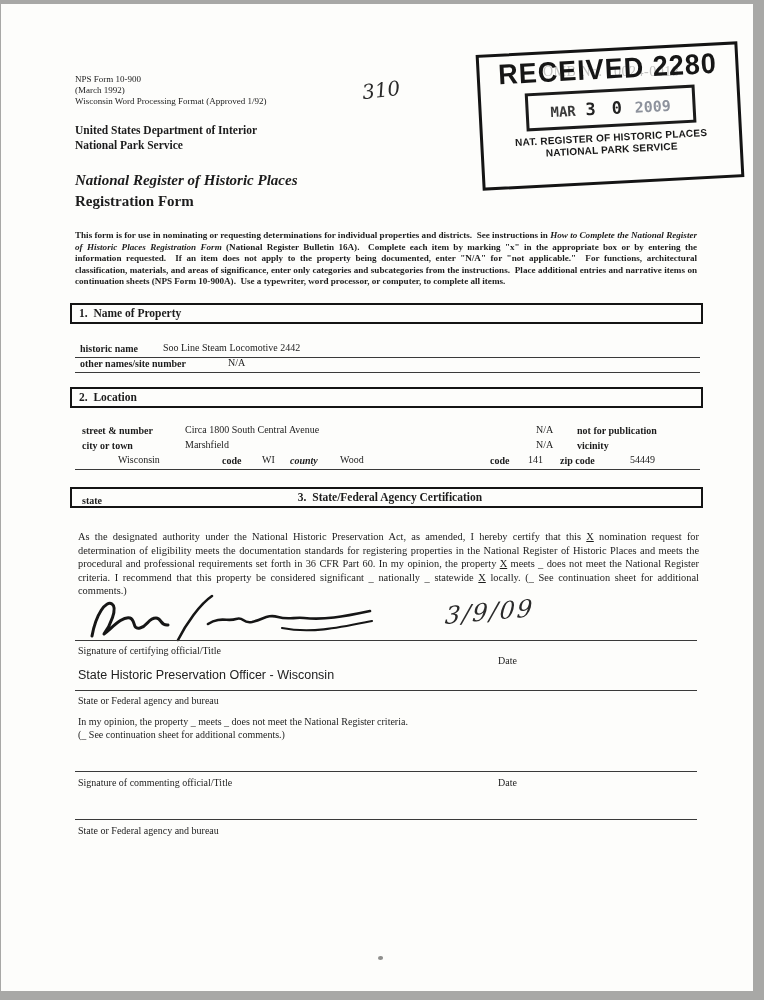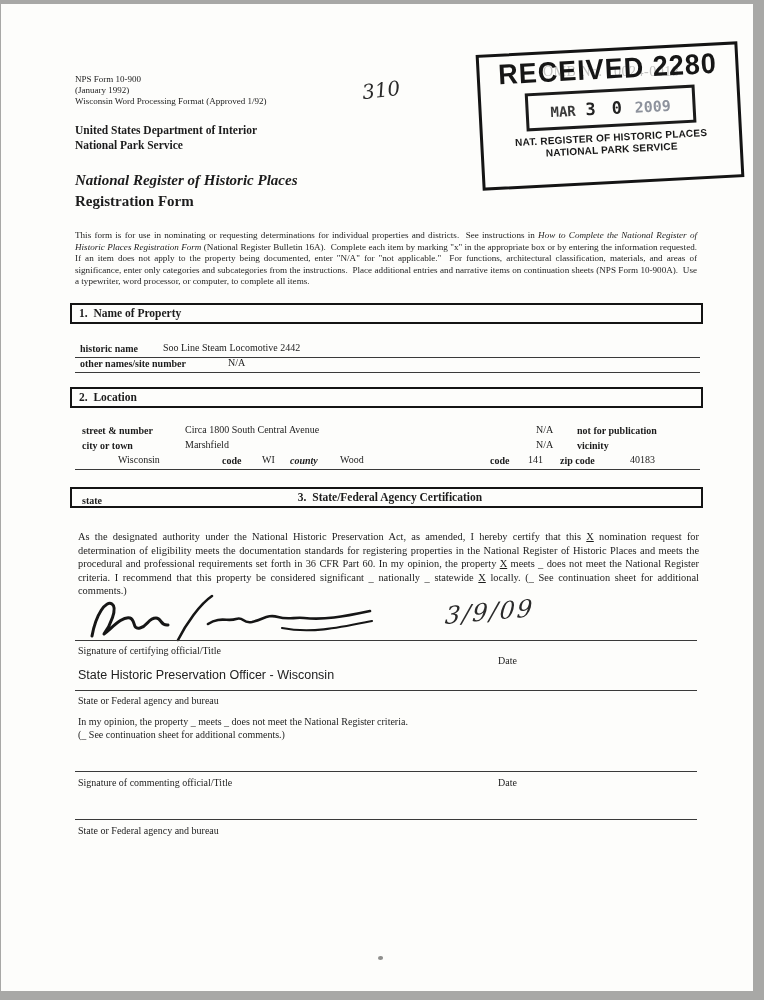--- a/index.html
+++ b/index.html
@@ -39,21 +39,21 @@
     font-family:"DejaVu Sans Mono", monospace;
   }
   .stamp-month { font-size:14px; font-weight:bold; color:#3a3a3a; }
   .stamp-day { font-size:17px; font-weight:bold; color:#222; letter-spacing:3px; }
   .stamp-year { font-size:15px; font-weight:bold; color:#8d929c; }
   .stamp-org { margin-top:5px; font-size:10px; font-weight:bold; line-height:12px; color:#181818; letter-spacing:0.2px; }
   .dept { font-size:11.5px; font-weight:bold; }
   .doc-title { font-size:15px; font-weight:bold; }
   .instructions {
     width:622px; font-size:9.1px; line-height:11.6px;
-    text-align:justify; white-space:pre-wrap;
+    text-align:justify; white-space:pre-wrap;font-weight:bold;
   }
   .instructions .ital { font-style:italic; }
   .section-box {
     position:absolute; left:70px; width:633px; height:21px;
     border:2px solid #141414; font-weight:bold; font-size:11.5px;
     padding:2px 0 0 7px; white-space:pre; background:transparent;
   }
   .lbl { font-size:10px; font-weight:bold; white-space:pre; }
   .val { font-size:10px; white-space:pre; }
   .caption { font-size:10px; }
@@ -65,21 +65,21 @@
   .sig-svg { overflow:visible; }
   .speck { width:5px; height:4px; background:#8f8f8d; border-radius:50% 40% 55% 45%; }
 </style>
 </head>
 <body>
 
 <div class="page"></div>
 
 <div class="abs" style="left:75px; top:74px;">
   <div class="meta-line">NPS Form 10-900</div>
-  <div class="meta-line">(January 1992)</div>
+  <div class="meta-line">(March 1992)</div>
   <div class="meta-line">Wisconsin Word Processing Format (Approved 1/92)</div>
 </div>
 
 <div class="abs hand hand-310" style="left:362px; top:78px;">310</div>
 
 <div class="abs omb" style="left:543px; top:64px;">OMB No. 10024-0018</div>
 
 <div class="abs stamp" style="left:479px; top:48px;">
   <div class="stamp-received"><span>RECEIVED</span> <span>2280</span></div>
   <div class="stamp-datebox"><span class="stamp-month">MAR</span> <span class="stamp-day">3 0</span> <span class="stamp-year">2009</span></div>
@@ -121,21 +121,21 @@
 
 <div class="abs lbl" style="left:82px; top:455px;margin-top:40px;">state</div>
 <div class="abs val" style="left:118px; top:454px;">Wisconsin</div>
 <div class="abs lbl" style="left:222px; top:455px;">code</div>
 <div class="abs val" style="left:262px; top:454px;">WI</div>
 <div class="abs lbl" style="left:290px; top:455px;font-style:italic;">county</div>
 <div class="abs val" style="left:340px; top:454px;">Wood</div>
 <div class="abs lbl" style="left:490px; top:455px;">code</div>
 <div class="abs val" style="left:528px; top:454px;">141</div>
 <div class="abs lbl" style="left:560px; top:455px;">zip code</div>
-<div class="abs val" style="left:630px; top:454px;">40183</div>
+<div class="abs val" style="left:630px; top:454px;">54449</div>
 <div class="rule" style="left:75px; top:469px; width:625px;"></div>
 
 <div class="section-box" style="top:487px;text-align:center;">3.  State/Federal Agency Certification</div>
 
 <div class="abs certification" style="left:78px; top:530px;"><span>As the designated authority under the National Historic Preservation Act, as amended, I hereby certify that this </span><span style="text-decoration: underline;">X</span><span> nomination request for determination of eligibility meets the documentation standards for registering properties in the National Register of Historic Places and meets the procedural and professional requirements set forth in 36 CFR Part 60. In my opinion, the property </span><span style="text-decoration: underline;">X</span><span> meets _ does not meet the National Register criteria. I recommend that this property be considered significant _ nationally _ statewide </span><span style="text-decoration: underline;">X</span><span> locally. (_ See continuation sheet for additional comments.)</span></div>
 
 <svg class="abs sig-svg" style="left:82px; top:594px;" width="300" height="48" viewBox="0 0 300 48">
   <g fill="none" stroke="#161616" stroke-linecap="round" stroke-linejoin="round">
     <path stroke-width="3" d="M10,42 C14,20 24,6 30,10 C36,14 28,32 22,40 C30,34 40,22 48,24 C54,26 50,36 58,34 C66,32 66,24 74,24 C80,24 78,32 86,31"></path>
     <path stroke-width="2.6" d="M96,46 C104,30 118,10 130,2"></path>

